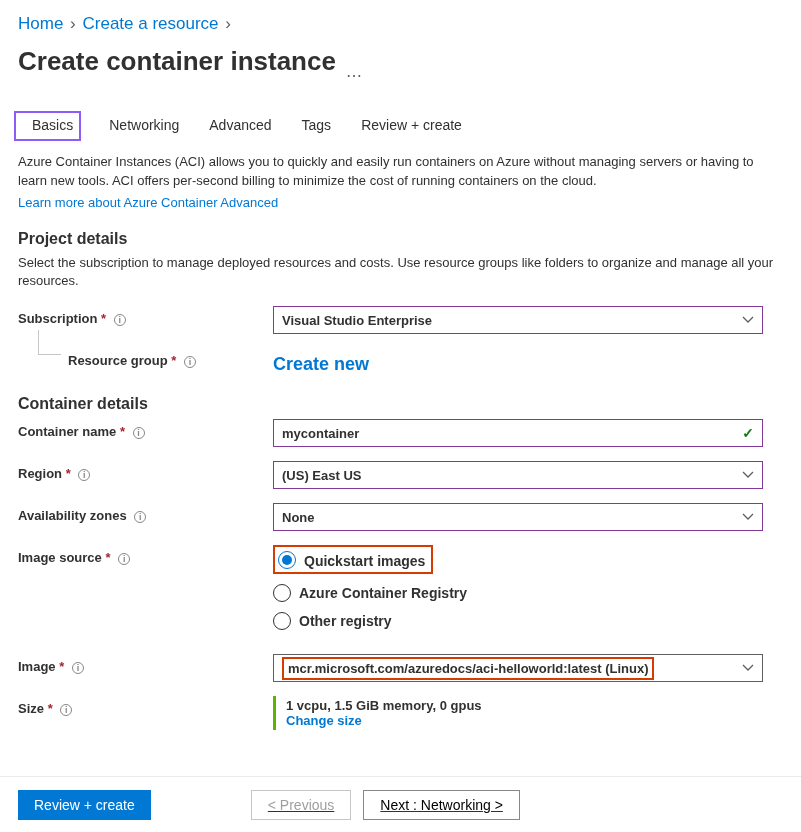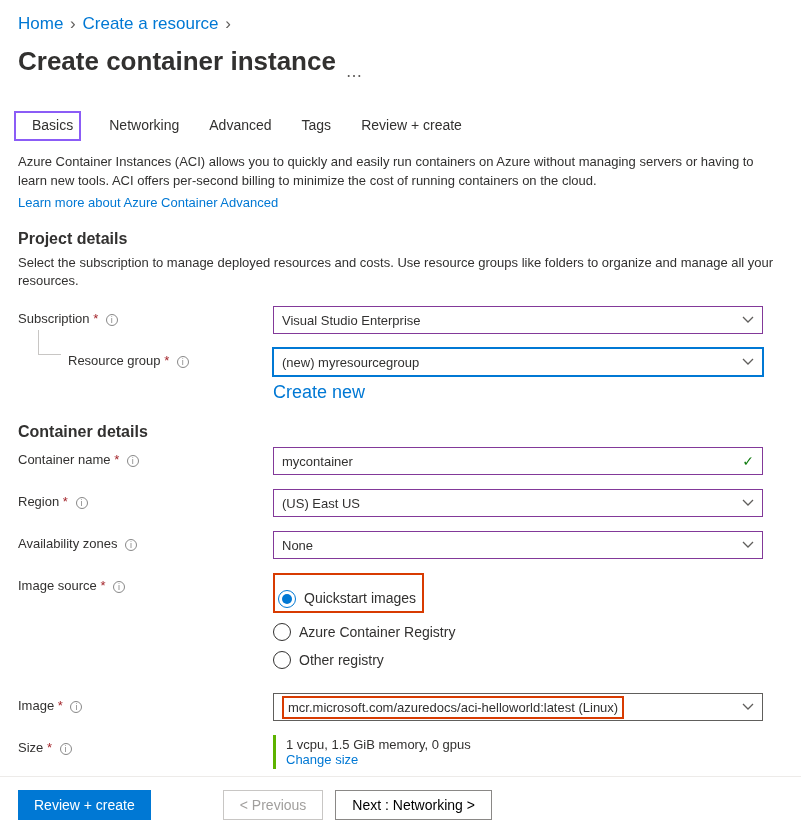--- a/index.html
+++ b/index.html
@@ -23,64 +23,64 @@
   .ellipsis { color: #605e5c; font-size: 16px; }
   .tabs { display: flex; gap: 26px; border-bottom: 0; margin-bottom: 12px; }
   .tab { padding: 6px 2px 8px 2px; font-size: 14px; color: #323130; cursor: pointer; position: relative; }
   .tab.active { border-bottom: 3px solid #0078d4; }
   .tab.highlight { border: 2px solid #8b5cf6; padding: 4px 6px 6px 16px; margin-left:-4px; }
   .intro { font-size: 13px; color: #323130; line-height: 1.45; margin-bottom: 4px; }
   .section-head { font-weight: 600; font-size: 16px; margin: 20px 0 6px 0; }
   .section-sub { font-size: 13px; color: #323130; margin-bottom: 16px; line-height:1.4; }
   .form { }
   .row { display: flex; align-items: flex-start; margin-bottom: 14px; }
-  .label-col { width: 255px; padding-top: 5px; font-size: 13px; color: #323130; }
+  .label-col { width: 255px; padding-top: 5px; font-size: 13px; color: #323130; font-weight: bold; }
   .label-col.indent { padding-left: 50px; position: relative; }
   .label-col.indent::before {
     content: ""; position: absolute; left: 20px; top: -18px; width: 22px; height: 24px;
     border-left: 1px solid #c8c6c4; border-bottom: 1px solid #c8c6c4;
   }
   .req { color: #a4262c; }
   .info-icon {
     display: inline-block; width: 12px; height: 12px; border: 1px solid #888; border-radius: 50%;
     font-size: 9px; line-height: 11px; text-align: center; color: #888; margin-left: 4px; vertical-align: middle;
   }
-  .field-col { flex: 1; }
+  .field-col { flex: 1; font-weight: bold; }
   .select-box, .input-box {
     width: 490px; height: 28px; border: 1px solid #605e5c; padding: 3px 28px 3px 8px;
     display: flex; align-items: center; font-size: 13px; position: relative; background:#fff;
   }
   .select-box.purple { border-color: #823999; }
   .select-box.blue { border-color: #0078d4; border-width: 1px; box-shadow: 0 0 0 1px #0078d4; }
   .input-box.purple { border-color: #823999; }
   .chev { position: absolute; right: 8px; top: 50%; transform: translateY(-50%); width:12px; height:12px; }
   .chev svg { display:block; }
   .check-green { position: absolute; right: 8px; top: 50%; transform: translateY(-50%); color:#107c10; font-size:14px; }
   .sublink { margin-top: 6px; font-size: 18px; }
   .radio-group { }
   .radio-item { display: flex; align-items: center; gap: 8px; margin-bottom: 10px; font-size: 14px; }
   .radio { width: 18px; height: 18px; border: 1px solid #323130; border-radius: 50%; display:flex; align-items:center; justify-content:center; }
   .radio.checked { border-color: #0078d4; }
   .radio.checked .dot { width: 10px; height: 10px; background: #0078d4; border-radius: 50%; }
-  .radio-highlight { display:inline-flex; align-items:flex-start; gap:8px; border: 2px solid #d83b01; padding: 15px 6px 3px 3px; }
+  .radio-highlight { display:inline-flex; align-items:flex-end; gap:8px; border: 2px solid #d83b01; padding: 4px 6px 3px 3px; }
   .image-highlight { display:inline-block; border: 2px solid #d83b01; padding: 2px 4px; margin-right:2px; }
   .size-block { border-left: 3px solid #5db300; padding: 2px 0 2px 10px; }
   .footer {
     position: absolute; left: 0; right: 0; bottom: 0; height: 56px;
     border-top: 1px solid #edebe9; display: flex; align-items: center; padding: 0 18px; gap: 40px;
     background:#fff;
   }
   .btn-primary {
     background: #0078d4; color: #fff; border: none; padding: 7px 16px; font-size: 14px; cursor: pointer;
   }
   .btn-sec {
     background: #fff; border: 1px solid #8a8886; padding: 6px 16px; font-size: 14px; cursor: pointer;
   }
   .btn-sec.disabled { color: #a19f9d; border-color:#c8c6c4; cursor: default; }
-  .foot-right { display:flex; gap: 12px; margin-left: 32px;}
+  .foot-right { display:flex; gap: 12px; margin-left: 60px; text-decoration: underline;}
 </style>
 </head>
 <body>
 
 <div class="breadcrumb">
   <a>Home</a>
   <span class="sep">›</span>
   <a>Create a resource</a>
   <span class="sep">›</span>
 </div>
@@ -121,28 +121,20 @@
       </div>
     </div>
   </div>
 
   <div class="row">
     <div class="label-col indent">
       <span>Resource group</span> <span class="req">*</span>
       <span class="info-icon">i</span>
     </div>
     <div class="field-col">
-      <div class="select-box blue">
-        <span>(new) myresourcegroup</span>
-        <span class="chev">
-            <svg width="12" height="12" viewBox="0 0 12 12">
-              <path d="M1 3 L6 8 L11 3" stroke="#605e5c" fill="none" stroke-width="1.3"></path>
-            </svg>
-          </span>
-      </div>
       <div class="sublink"><a>Create new</a></div>
     </div>
   </div>
 
   <div class="section-head">Container details</div>
 
   <div class="row">
     <div class="label-col">
       <span>Container name</span> <span class="req">*</span>
       <span class="info-icon">i</span>

